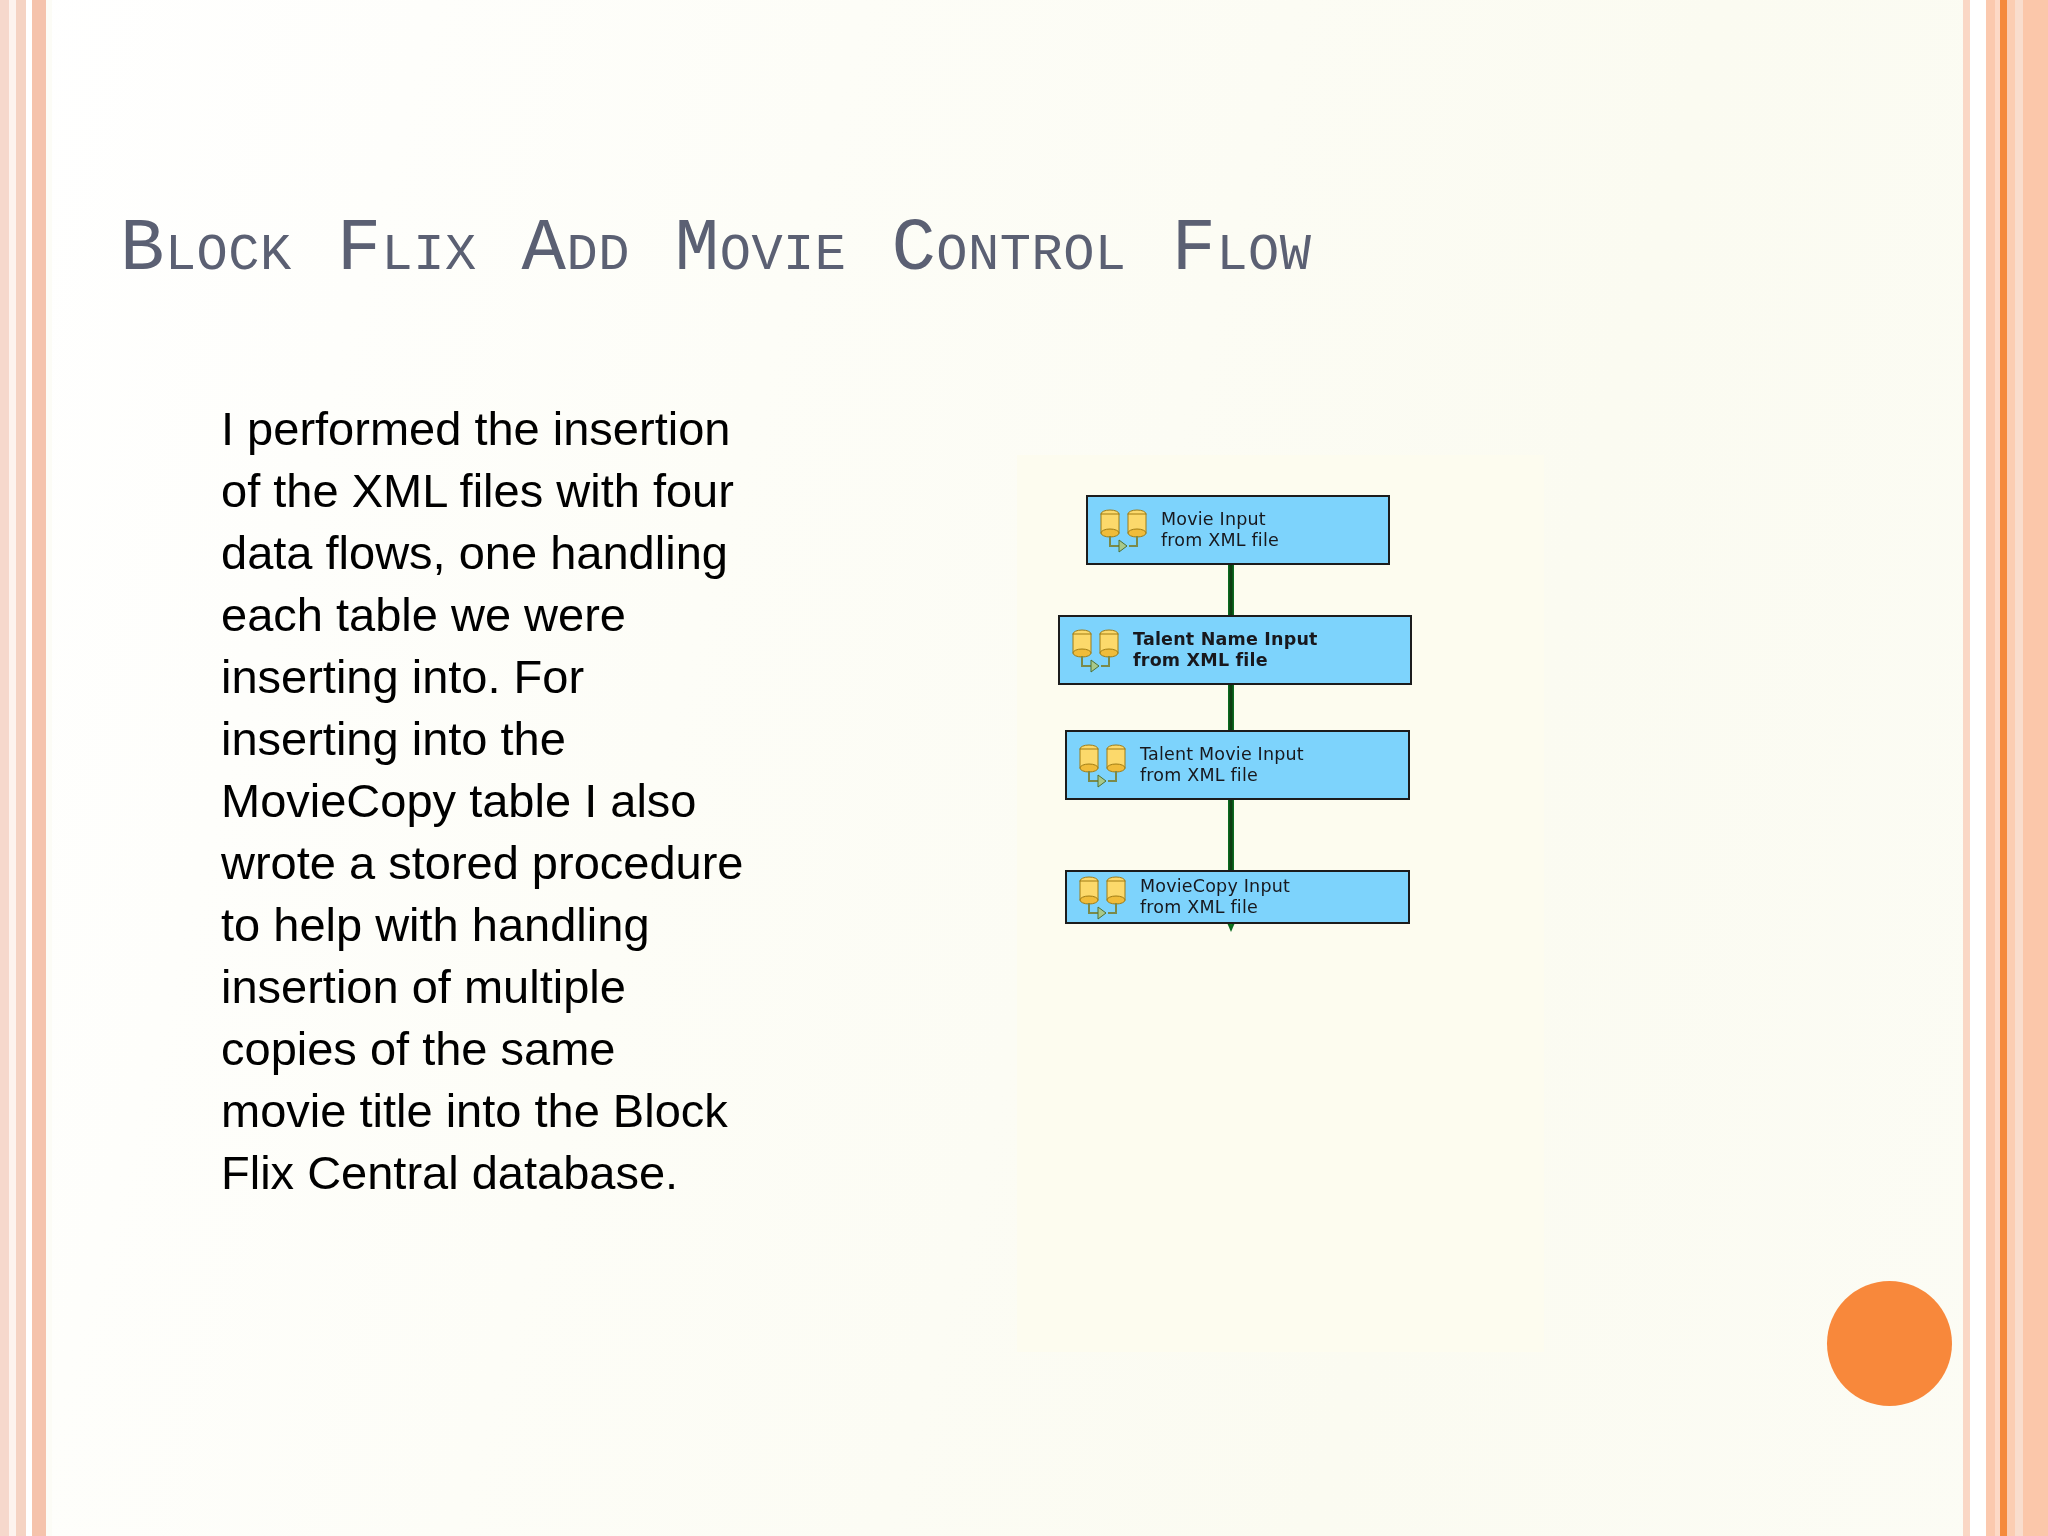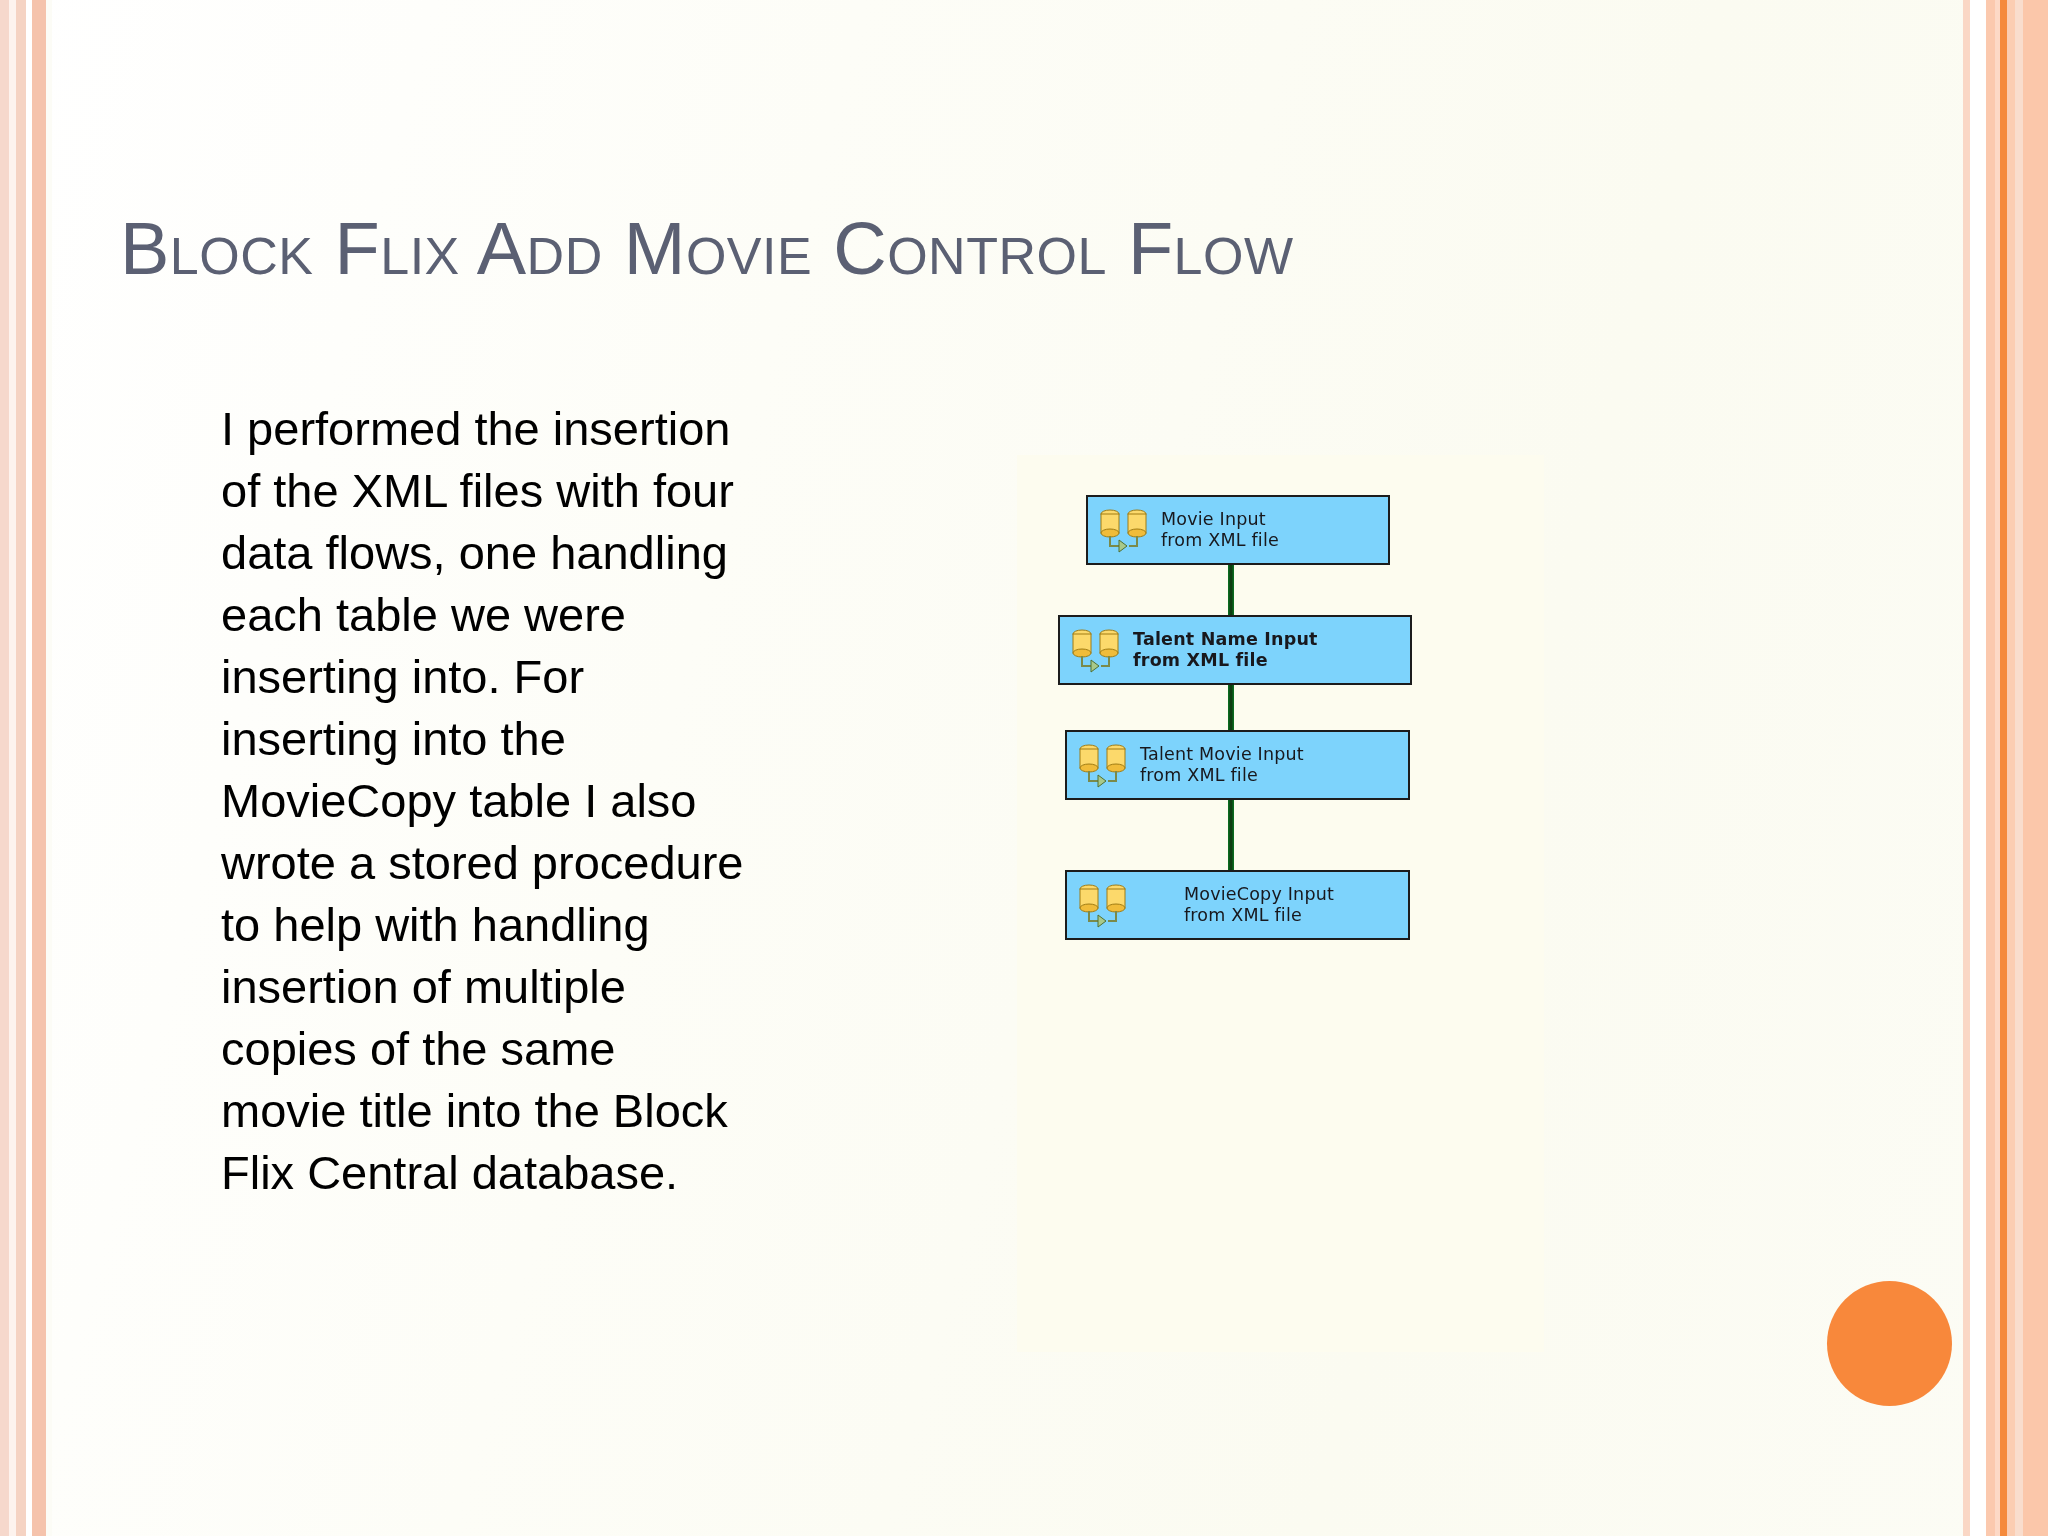--- a/index.html
+++ b/index.html
@@ -50,21 +50,21 @@
   .rstripe-g { left: 2015px; width: 8px;  background: #f9ddcd; }
   .rstripe-h { left: 2023px; width: 25px; background: #fbc7aa; }
 
   
   #title {
     position: absolute;
     left: 120px;
     top: 212px;
     width: 1700px;
     color: #5b6073;
-    font-family: Liberation Sans, sans-serif;
+    font-family: Liberation Mono, monospace;
     font-size: 74px;
     font-weight: 400;
     font-variant: small-caps;
     letter-spacing: 0.5px;
     line-height: 1.0;
     white-space: nowrap;
   }
 
   
   #bodytext {
@@ -233,21 +233,21 @@
           <rect x="31" y="9" width="18" height="19" fill="#fcd96b" stroke="#a07c14" stroke-width="1"></rect>
           <ellipse cx="40" cy="28" rx="9" ry="4" fill="#f0bc3a" stroke="#a07c14" stroke-width="1"></ellipse>
           <path d="M13 31 L13 41 L22 41" fill="none" stroke="#7a8a4a" stroke-width="2"></path>
           <path d="M40 31 L40 41 L32 41" fill="none" stroke="#7a8a4a" stroke-width="2"></path>
           <polygon points="22,35 30,41 22,47" fill="#a8c98a" stroke="#4e7034" stroke-width="1"></polygon>
         </svg>
       </span>
       <span class="box-label"><span>Talent Movie Input</span><br><span>from XML file</span></span>
     </div>
 
-    <div class="flow-box" style="left:48px; top:415px; width:345px; height:70px;gap:44px;">
+    <div class="flow-box" style="left:48px; top:415px; width:345px; height:54px;">
       <span class="db-icon">
         <svg width="56" height="50" viewBox="0 0 56 50">
           <ellipse cx="13" cy="9" rx="9" ry="4" fill="#fcd96b" stroke="#a07c14" stroke-width="1"></ellipse>
           <rect x="4" y="9" width="18" height="19" fill="#fcd96b" stroke="#a07c14" stroke-width="1"></rect>
           <ellipse cx="13" cy="28" rx="9" ry="4" fill="#f0bc3a" stroke="#a07c14" stroke-width="1"></ellipse>
           <ellipse cx="40" cy="9" rx="9" ry="4" fill="#fcd96b" stroke="#a07c14" stroke-width="1"></ellipse>
           <rect x="31" y="9" width="18" height="19" fill="#fcd96b" stroke="#a07c14" stroke-width="1"></rect>
           <ellipse cx="40" cy="28" rx="9" ry="4" fill="#f0bc3a" stroke="#a07c14" stroke-width="1"></ellipse>
           <path d="M13 31 L13 41 L22 41" fill="none" stroke="#7a8a4a" stroke-width="2"></path>
           <path d="M40 31 L40 41 L32 41" fill="none" stroke="#7a8a4a" stroke-width="2"></path>

